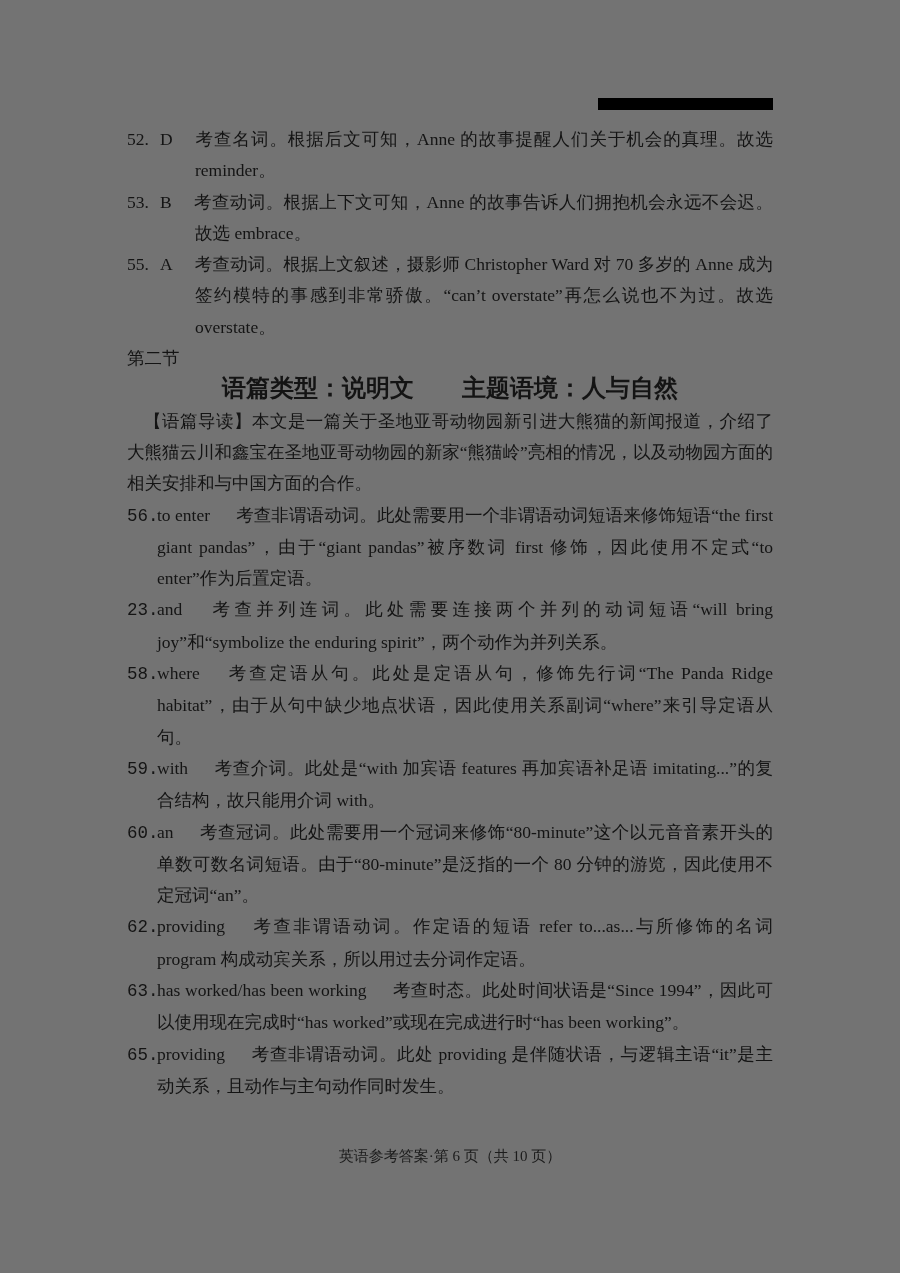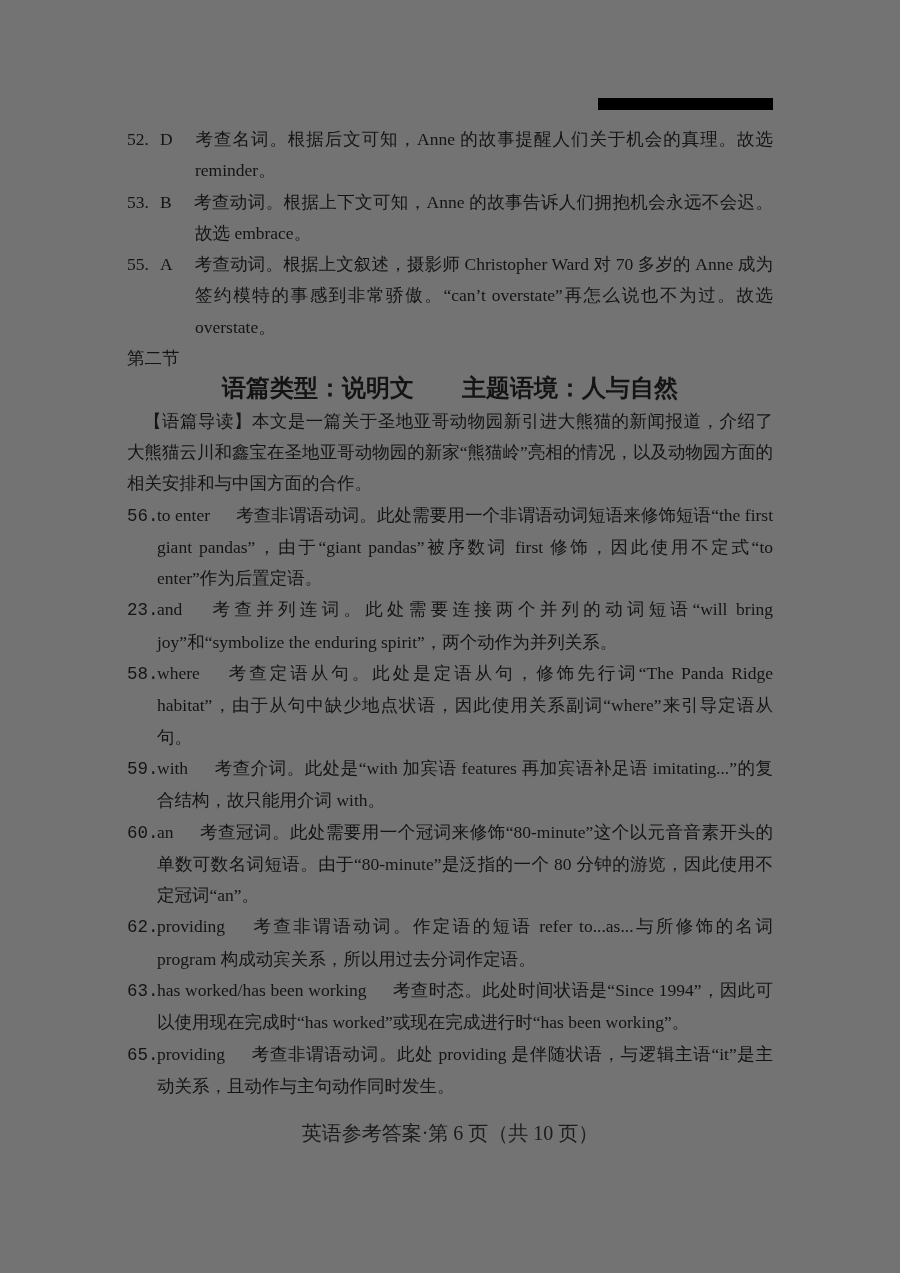--- a/index.html
+++ b/index.html
@@ -42,24 +42,24 @@
     text-align:center;
     font-family:Liberation Mono, monospace;
     font-weight:bold;
     font-size:24px;
   }
   .h-gap { display:inline-block; width:48px; }
   .intro { text-indent:17px; }
 
   .footer {
     position:absolute;
-    left:0; top:1122px;
+    left:0; top:1145px;
     width:900px;
     text-align:center;
-    font-size:20px;
+    font-size:15px;
     line-height:22px;
     color:#1c1c1c;
   }
 </style>
 </head>
 <body>
 
 <div class="page">
   <div class="redaction-bar"></div>
 

